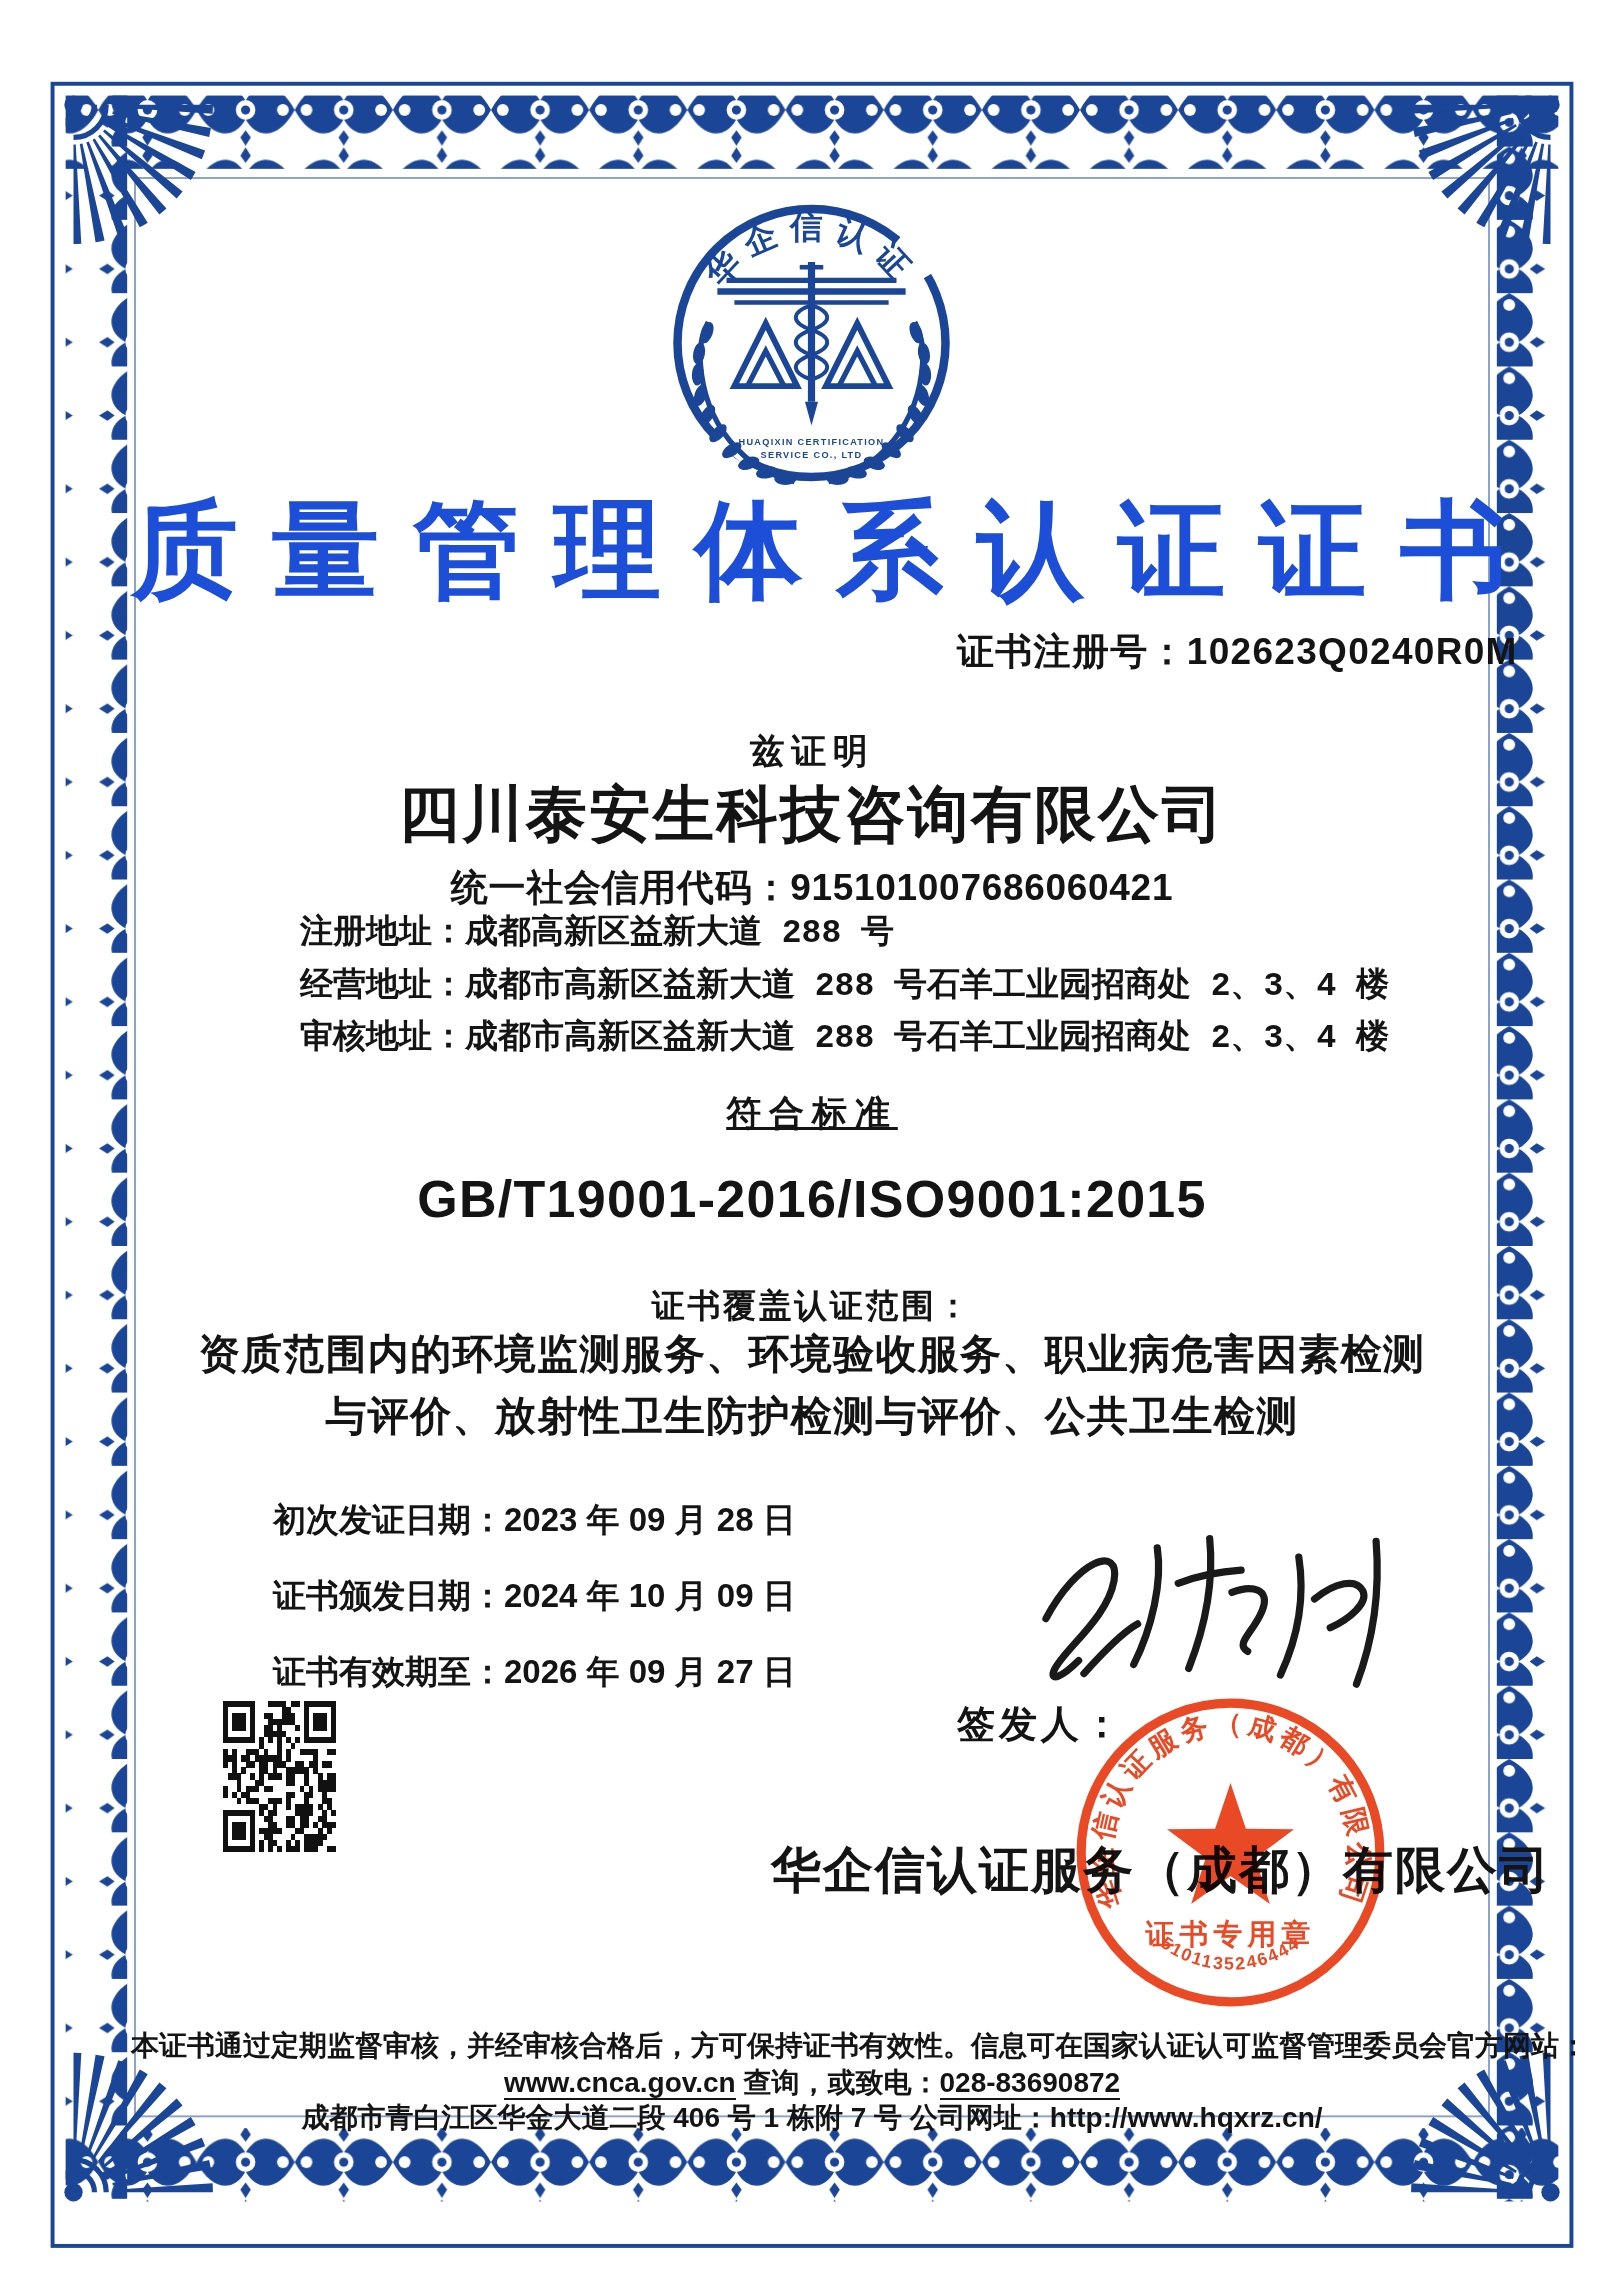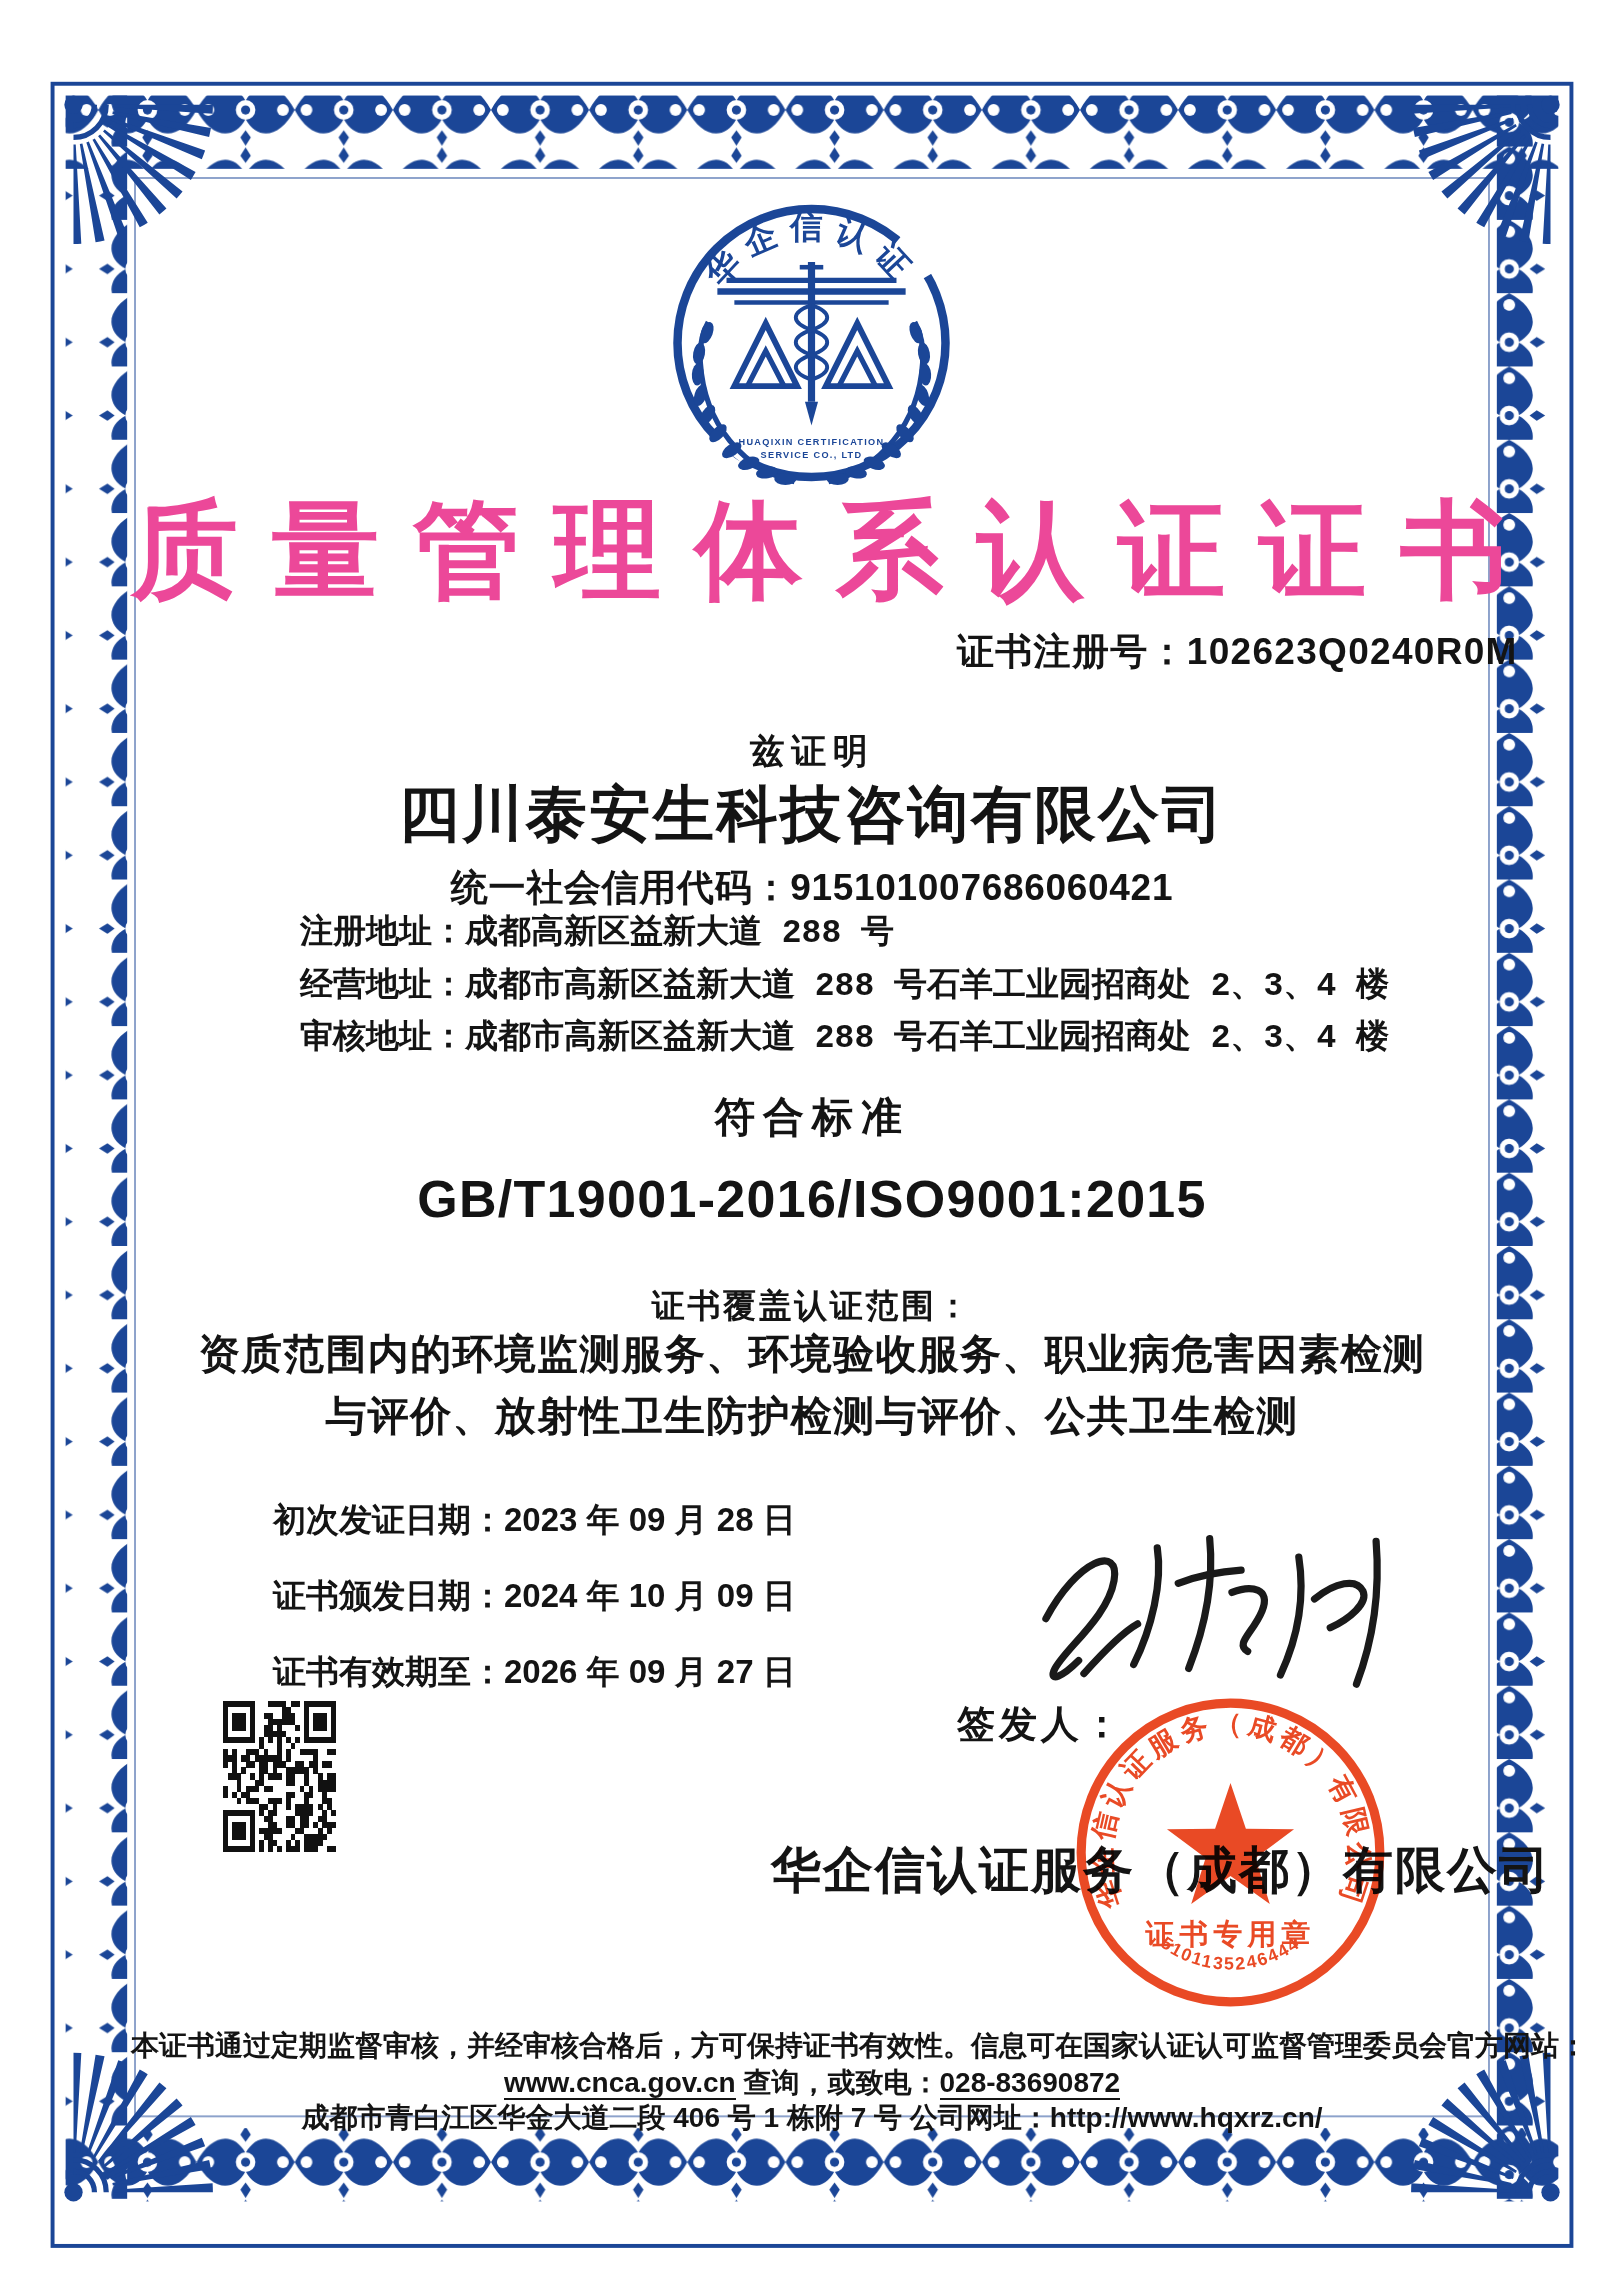--- a/index.html
+++ b/index.html
@@ -2,28 +2,28 @@
 <html style="font-size:10.5px"><head>
 <meta charset="utf-8">
 <style>
   html,body{margin:0;padding:0;background:#888;}
   #page{
     position:relative;width:1624px;height:2295px;background:#ffffff;
     font-family:"Liberation Sans","DejaVu Sans",sans-serif;color:#141414;overflow:hidden;
   }
   .abs{position:absolute;}
   .center-line{position:absolute;left:131px;width:1362px;text-align:center;white-space:nowrap;}
-  .t-title{font-size:107px;font-weight:900;letter-spacing:34px;color:#ec4899;}
+  .t-title{font-size:107px;font-weight:900;letter-spacing:34px;color:#1d4ed8;}
   .t-regno{font-size:37px;font-weight:bold;letter-spacing:1.3px;}
   .t-intro{font-size:35px;font-weight:bold;letter-spacing:6.5px;}
   .t-company{font-size:61px;font-weight:900;letter-spacing:2.6px;}
   .t-credit{font-size:37px;font-weight:bold;letter-spacing:0.7px;}
   .t-addr{font-size:33px;font-weight:bold;line-height:42px;white-space:nowrap;font-family:Liberation Mono, monospace;}
   .addr-row{margin-bottom:10.5px;}
-  .t-stdhead{font-size:41px;font-weight:bold;letter-spacing:7.9px;}
+  .t-stdhead{font-size:35px;font-weight:bold;letter-spacing:7.9px;text-decoration:underline;}
   .t-std{font-size:52px;font-weight:bold;letter-spacing:1.3px;}
   .t-scopehead{font-size:33px;font-weight:bold;letter-spacing:2.6px;}
   .t-scope{font-size:41px;font-weight:bold;letter-spacing:1.3px;}
   .t-date{font-size:33px;font-weight:bold;white-space:nowrap;}
   .date-row{margin-bottom:31px;margin-left:40px;}
   .t-signer{font-size:38px;font-weight:900;letter-spacing:3.9px;}
   .t-issuer{font-size:50px;font-weight:900;letter-spacing:2px;white-space:nowrap;}
   .t-footer{font-size:28px;font-weight:bold;line-height:39px;white-space:nowrap;}
   .uline{border-bottom:2.6px solid #141414;padding-bottom:0;}
   .z1{z-index:1}.z2{z-index:2}.z3{z-index:3}.z4{z-index:4}

